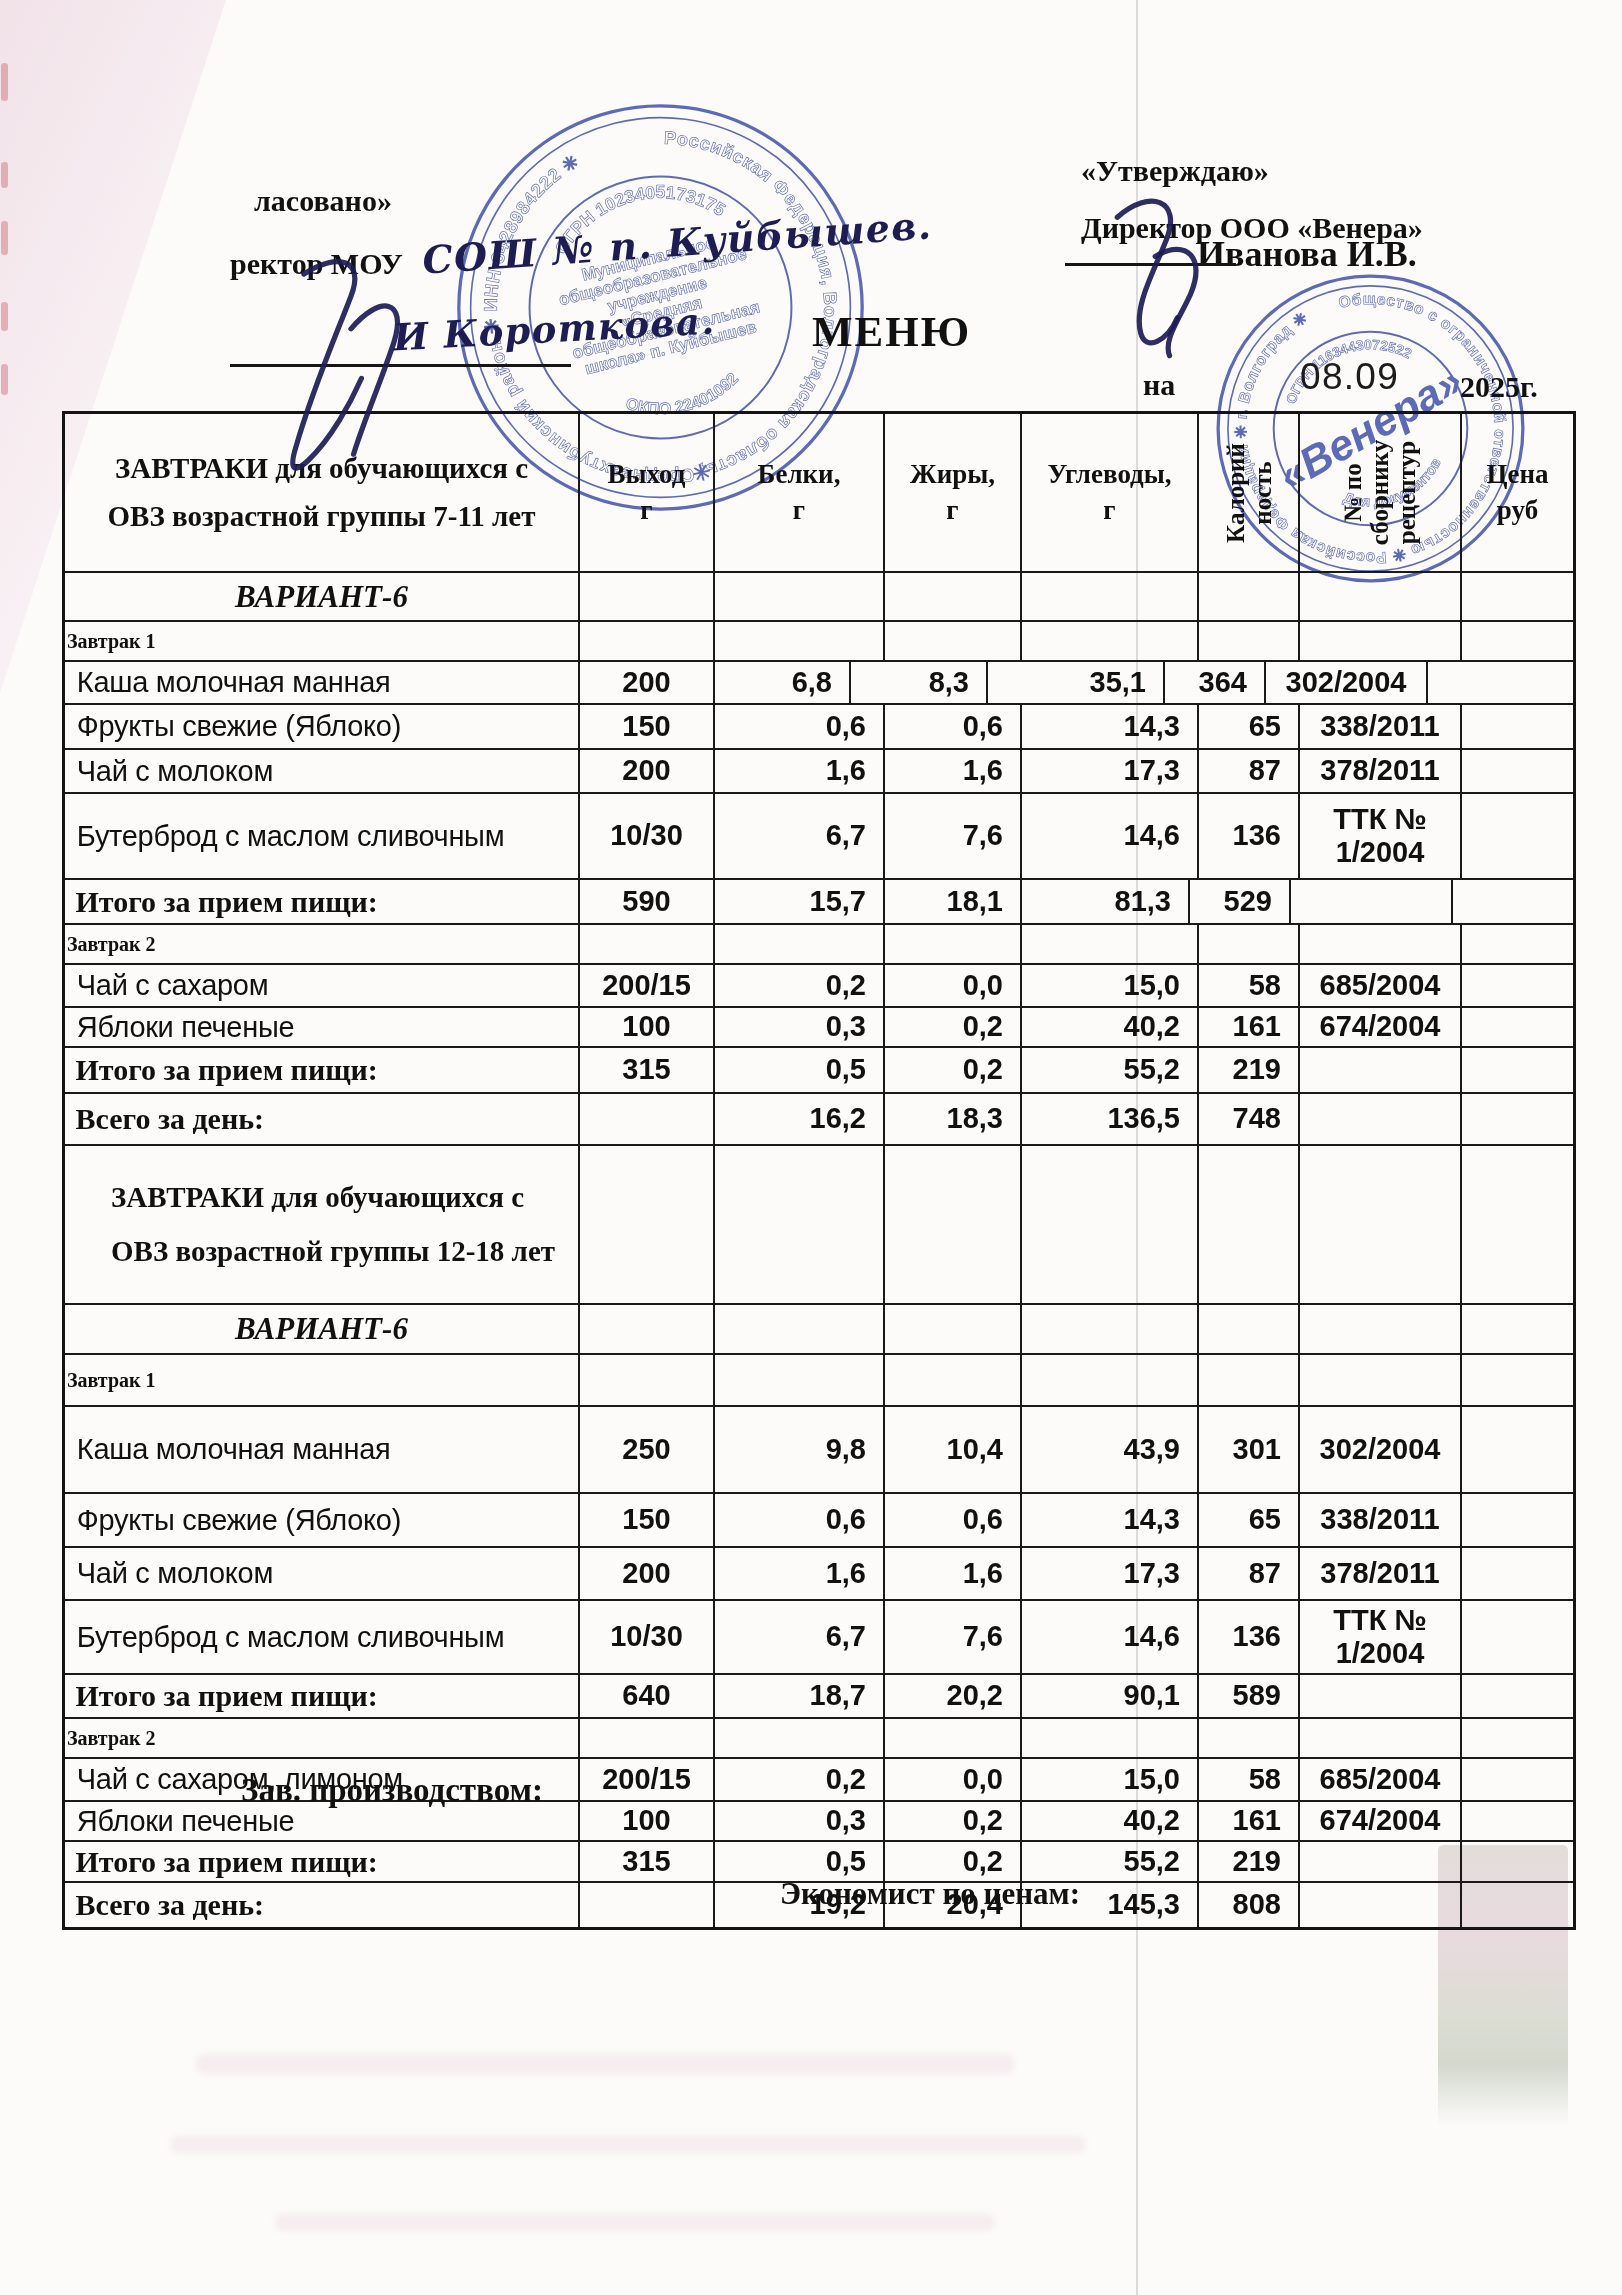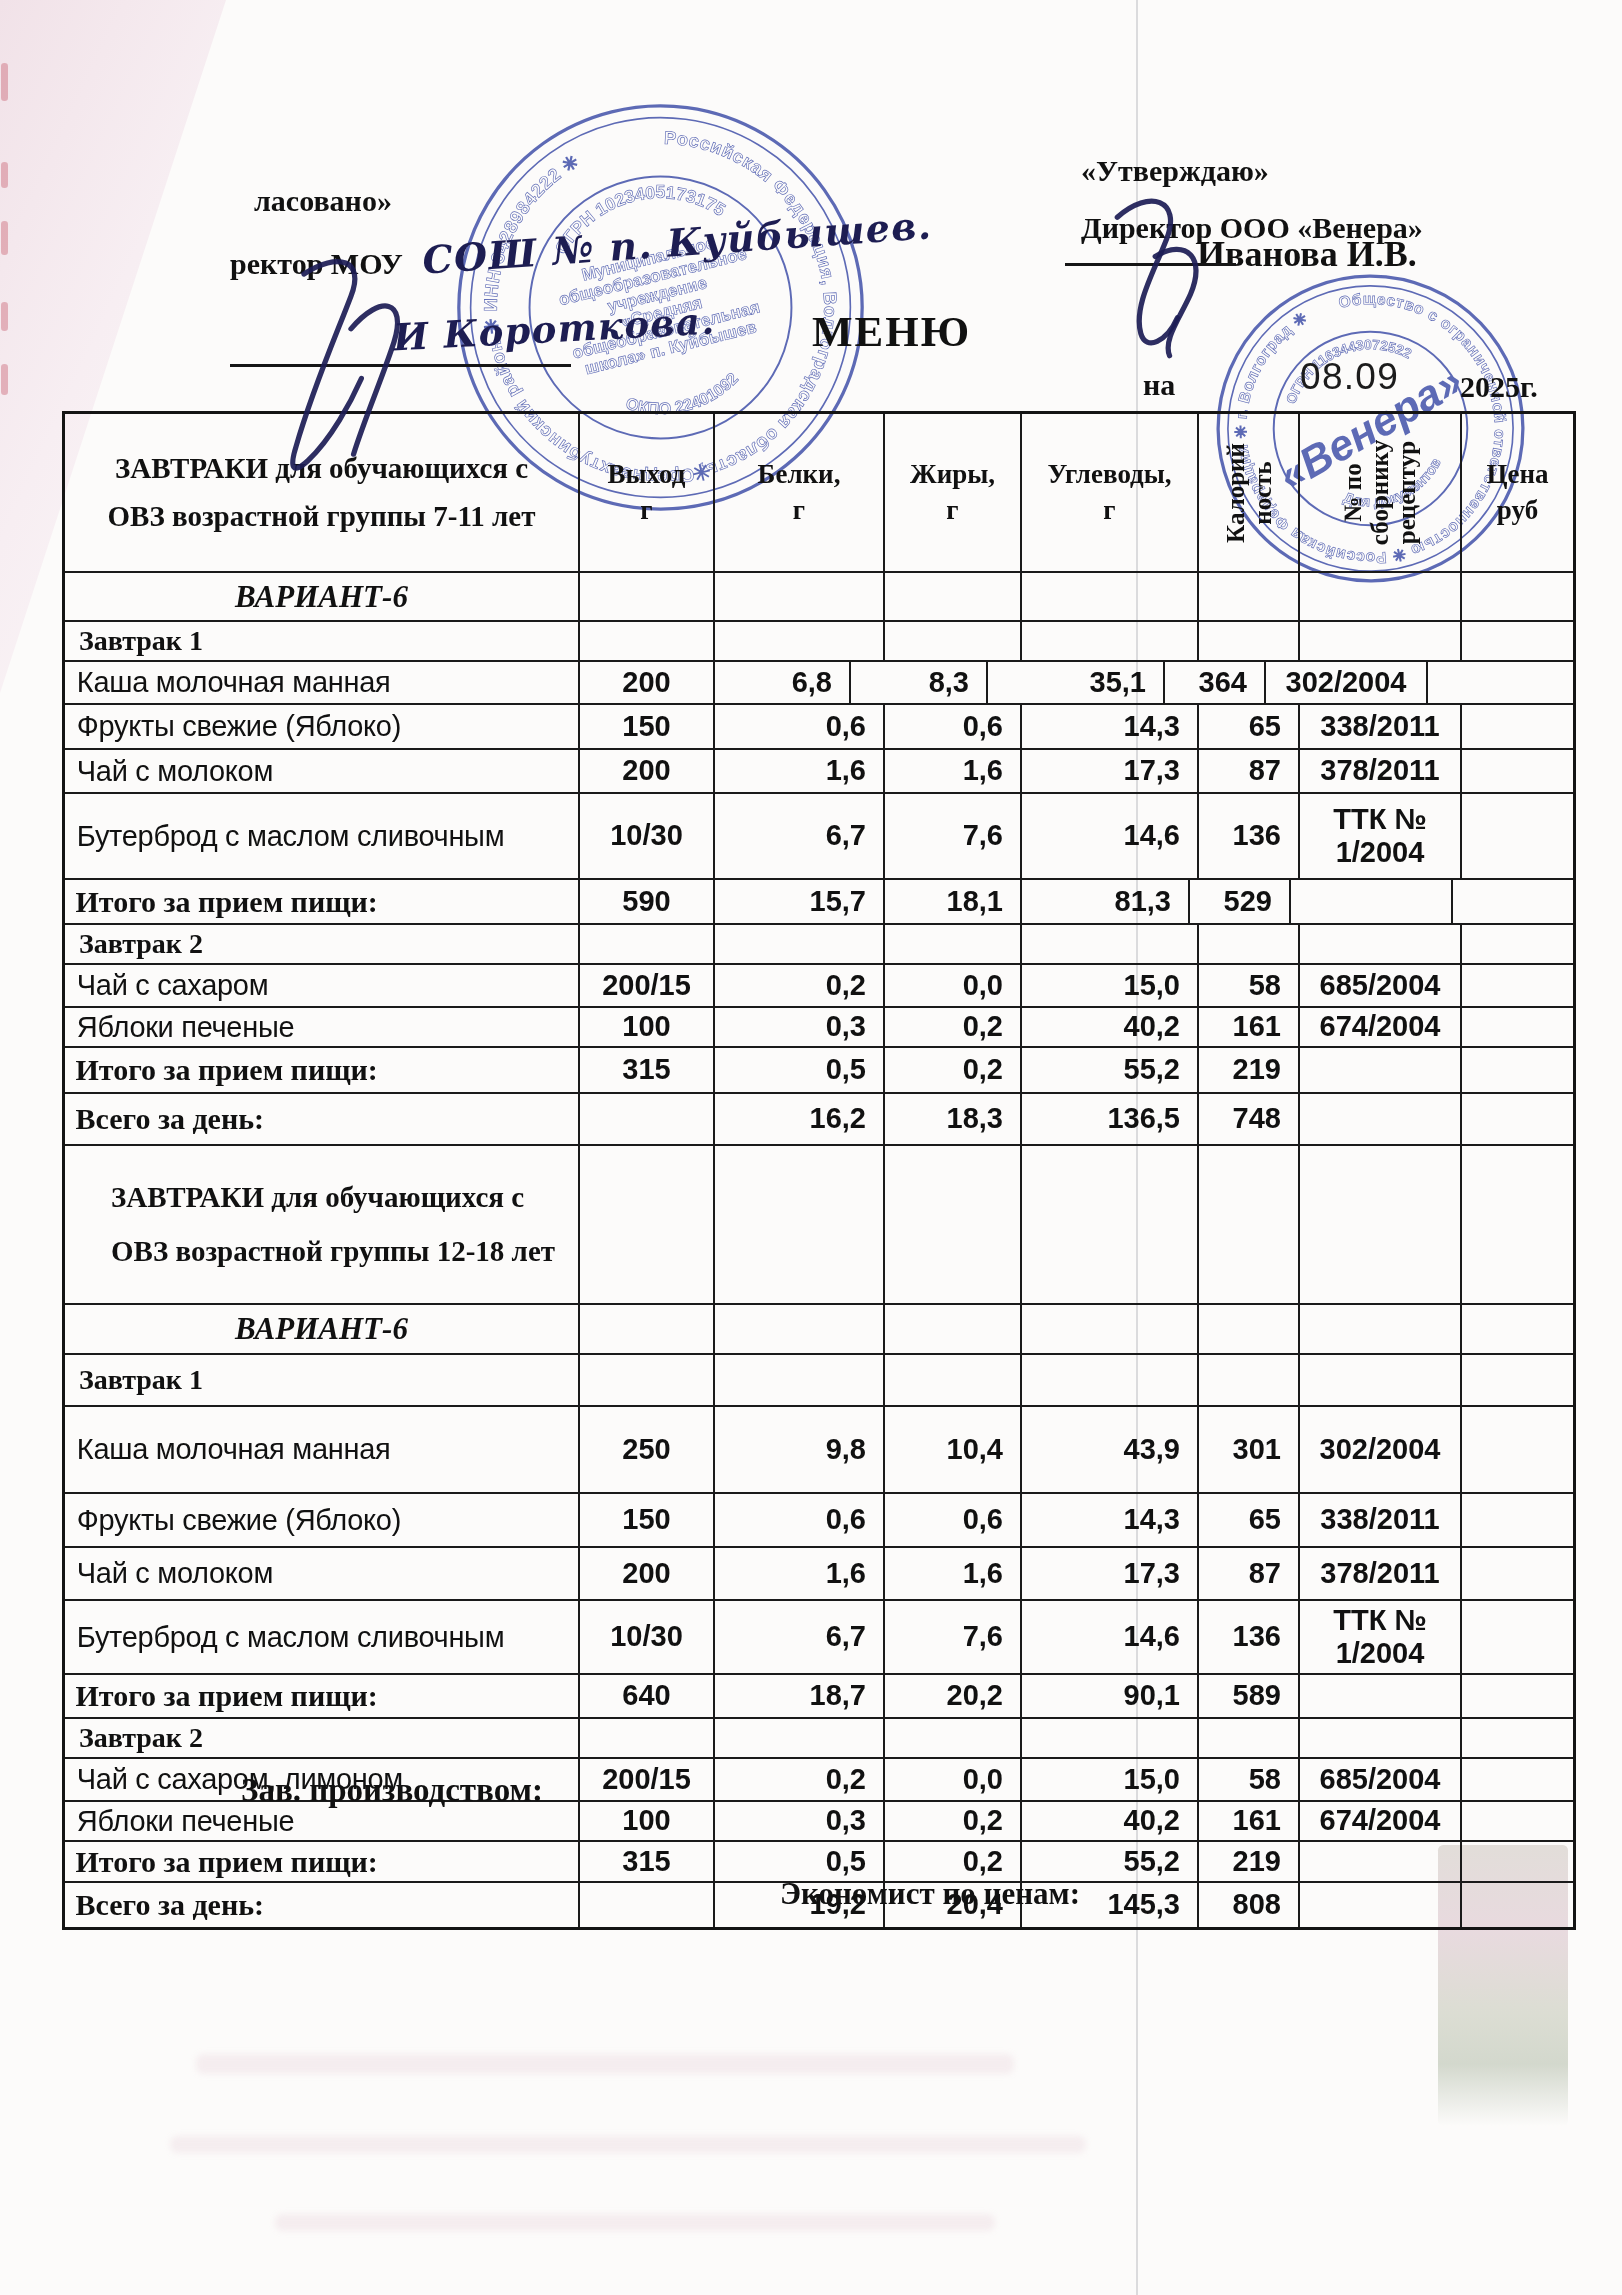--- a/index.html
+++ b/index.html
@@ -59,21 +59,21 @@
   .tcell{border-right:2.6px solid #1a1a1a;box-sizing:border-box;display:flex;align-items:center;
          justify-content:center;overflow:hidden;}
   .tcell:last-child{border-right:none;}
   .tcell:first-child{justify-content:flex-start;}
   .c-num{justify-content:flex-end;padding-right:17px;}
   .c-center{justify-content:center;}
   .dishname{font-family:"Liberation Sans",sans-serif;font-weight:400;font-size:29px;
             padding-left:11.8px;letter-spacing:-0.3px;}
   .val{font-family:"Liberation Sans",sans-serif;font-weight:700;font-size:29px;text-align:center;line-height:1.15;}
   .rec{padding:0 9.2px;}
-  .meal{font-weight:700;font-size:28px;padding-left:14px;}
+  .meal{font-weight:700;font-size:20px;padding-left:2px;}
   .rowlabel{font-weight:700;font-size:30px;padding-left:10.5px;}
   .variant{font-weight:700;font-style:italic;font-size:31px;width:100%;text-align:center;}
   .hdr-title{font-weight:700;font-size:29px;text-align:center;width:100%;line-height:1.65;}
   .sec2-title{font-weight:700;font-size:29px;text-align:left;padding-left:46px;line-height:1.85;}
   .hlbl{font-weight:700;font-size:27px;text-align:center;width:100%;line-height:1.3;}
   .vert{transform:rotate(-90deg);font-weight:700;font-size:25px;text-align:center;line-height:1.08;}
 </style>
 </head>
 <body>
 

